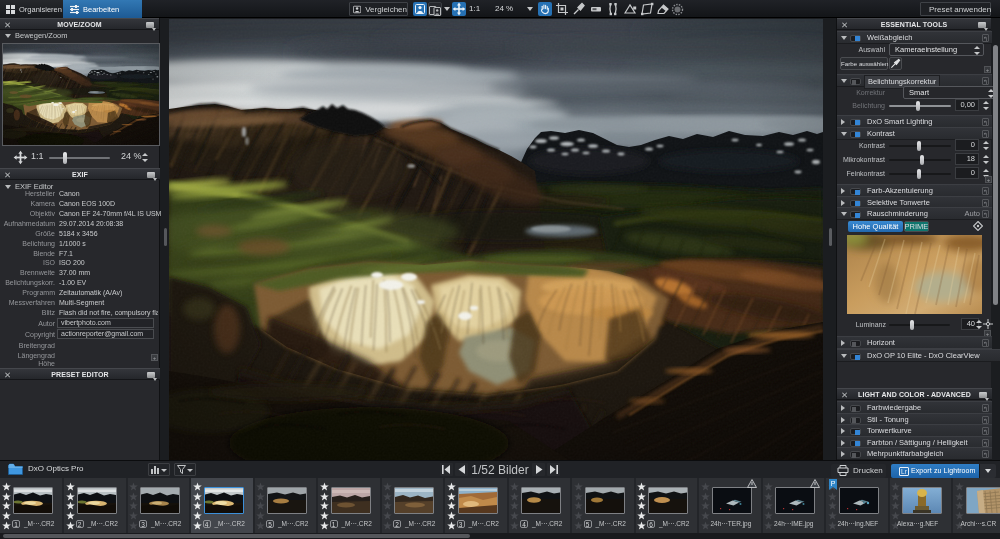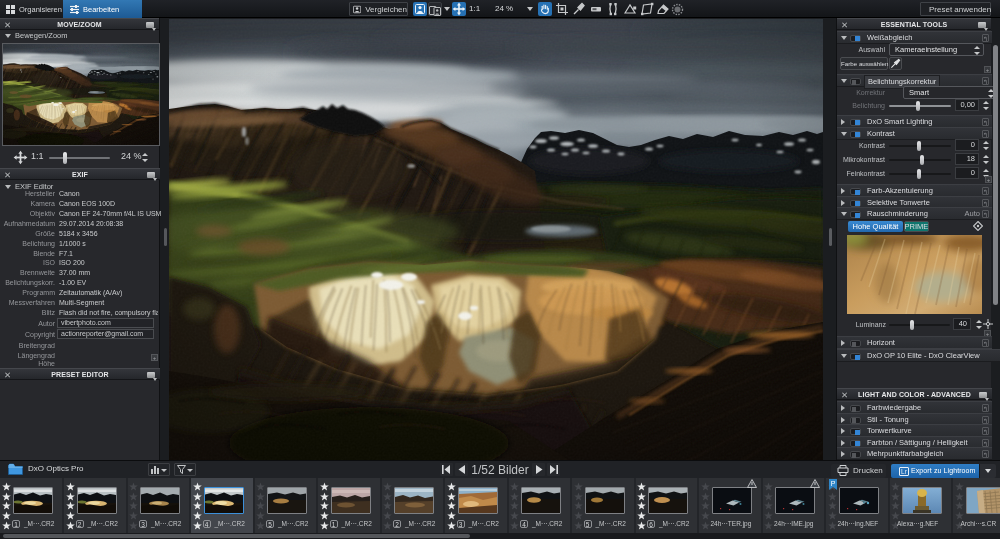--- a/index.html
+++ b/index.html
@@ -899,21 +899,21 @@
           </g>
           <g stroke="#e8d2a0" stroke-width="1.4" opacity="0.3">
             <path d="M38,4 L22,52 M57,5 L41,68 M75,7 L59,79 M93,10 L79,68 M112,12 L101,70 M128,18 L117,68"></path>
           </g>
         </svg></div>
     <div class="crow" style="position:absolute;left:0;top:300px;width:155px;">
         <span class="lab" style="right:106px;">Luminanz</span>
         <span class="slider" style="width:61px;">
           <span class="kn" style="left:21px;"></span>
         </span>
-        <span class="vbox" style="left:116px;width:18px;">40</span>
+        <span class="vbox" style="left:124px;width:18px;">40</span>
         <span class="spin" style="left:139px;"></span>
         <svg style="position:absolute;left:146px;top:1px;" width="10" height="10" viewBox="0 0 10 10">
           <g stroke="#c6c8ca" stroke-width="1">
             <line x1="5" y1="0" x2="5" y2="4"></line>
             <line x1="5" y1="6" x2="5" y2="10"></line>
             <line x1="0" y1="5" x2="4" y2="5"></line>
             <line x1="6" y1="5" x2="10" y2="5"></line>
           </g>
           <circle cx="5" cy="5" r="1.6" fill="none" stroke="#c6c8ca"></circle>
         </svg>

